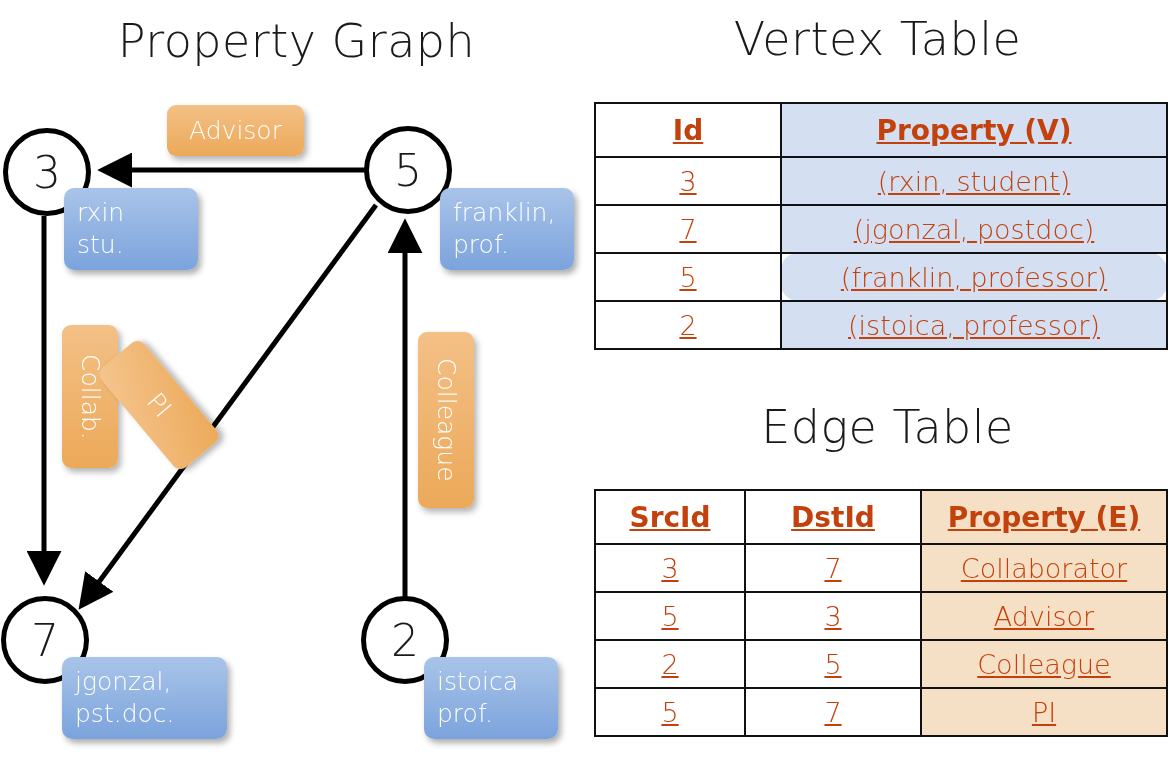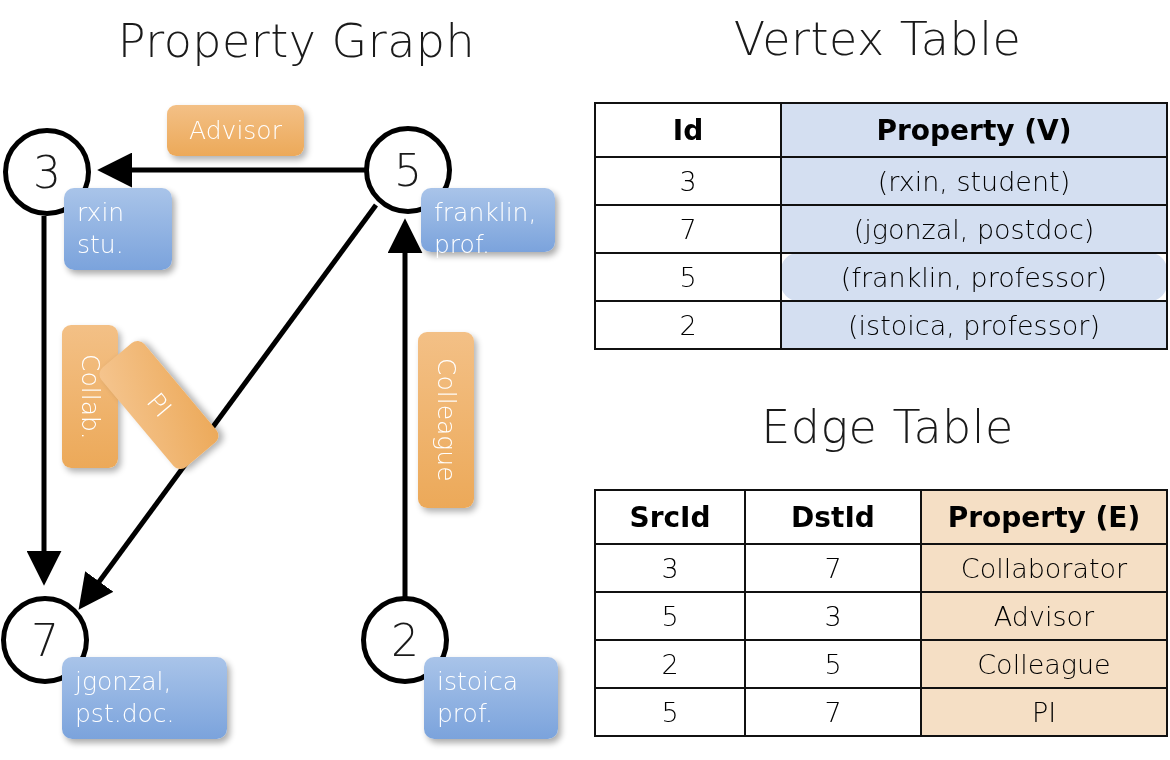--- a/index.html
+++ b/index.html
@@ -97,24 +97,25 @@
     border-collapse: collapse;
     table-layout: fixed;
     font-family: "DejaVu Sans", sans-serif;
     font-weight: 300;
   }
   .tbl td, .tbl th {
     border: 2px solid #111;
     text-align: center;
     font-weight: 300;
     font-size: 27px;
-    color: #000000;
+    color: #c2410c;
     padding: 0;
     height: 48px;
     box-sizing: border-box;
+    text-decoration: underline;
   }
   .tbl th {
     font-weight: 700;
     font-size: 28px;
     height: 54px;
   }
   .cell-blue { background: #d4dff1; }
   .cell-peach { background: #f5dfc5; }
   .thick-left { border-left: 4px solid #111; }
 
@@ -144,25 +145,25 @@
     <line x1="376" y1="205" x2="82" y2="605" stroke="#000" stroke-width="5" marker-end="url(#arrow)"></line>
 
     <line x1="405" y1="598" x2="405" y2="224" stroke="#000" stroke-width="5" marker-end="url(#arrow)"></line>
   </svg>
 
   <div class="node-circle" style="left:3px;  top:128px;">3</div>
   <div class="node-circle" style="left:364px;top:126px;">5</div>
   <div class="node-circle" style="left:1px;  top:596px;">7</div>
   <div class="node-circle" style="left:361px;top:596px;">2</div>
 
-  <div class="prop-box" style="left: 64px; top: 188px; width: 108px; height: 82px; background: linear-gradient(rgb(169, 196, 233) 0%, rgb(123, 163, 220) 100%);">
+  <div class="prop-box" style="left: 64px; top: 188px; width: 134px; height: 82px; background: linear-gradient(rgb(169, 196, 233) 0%, rgb(123, 163, 220) 100%);">
     <div>rxin</div>
     <div>stu.</div>
   </div>
-  <div class="prop-box" style="left: 421px; top: 188px; width: 134px; height: 64px; background: linear-gradient(rgb(169, 196, 233) 0%, rgb(123, 163, 220) 100%);">
+  <div class="prop-box" style="left: 440px; top: 188px; width: 134px; height: 82px; background: linear-gradient(rgb(169, 196, 233) 0%, rgb(123, 163, 220) 100%);">
     <div>franklin,</div>
     <div>prof.</div>
   </div>
   <div class="prop-box" style="left: 62px; top: 657px; width: 165px; height: 82px; background: linear-gradient(rgb(169, 196, 233) 0%, rgb(123, 163, 220) 100%);">
     <div>jgonzal,</div>
     <div>pst.doc.</div>
   </div>
   <div class="prop-box" style="left: 424px; top: 657px; width: 134px; height: 82px; background: linear-gradient(rgb(169, 196, 233) 0%, rgb(123, 163, 220) 100%);">
     <div>istoica</div>
     <div>prof.</div>

